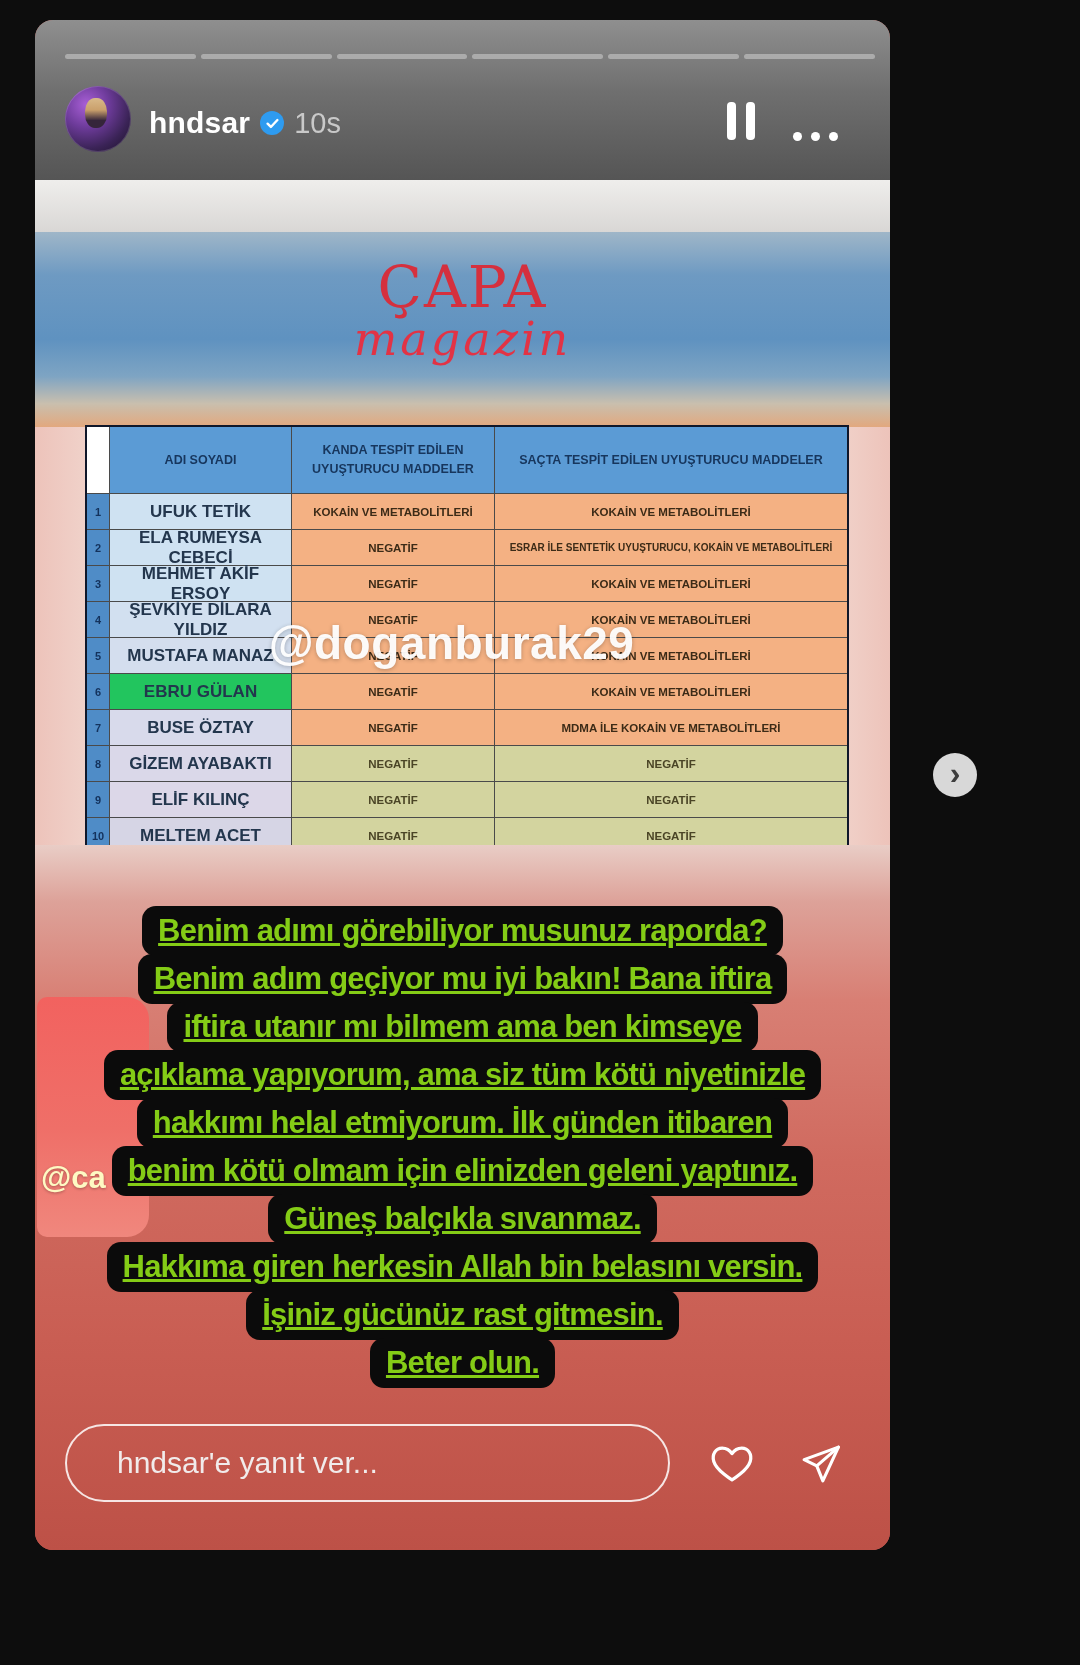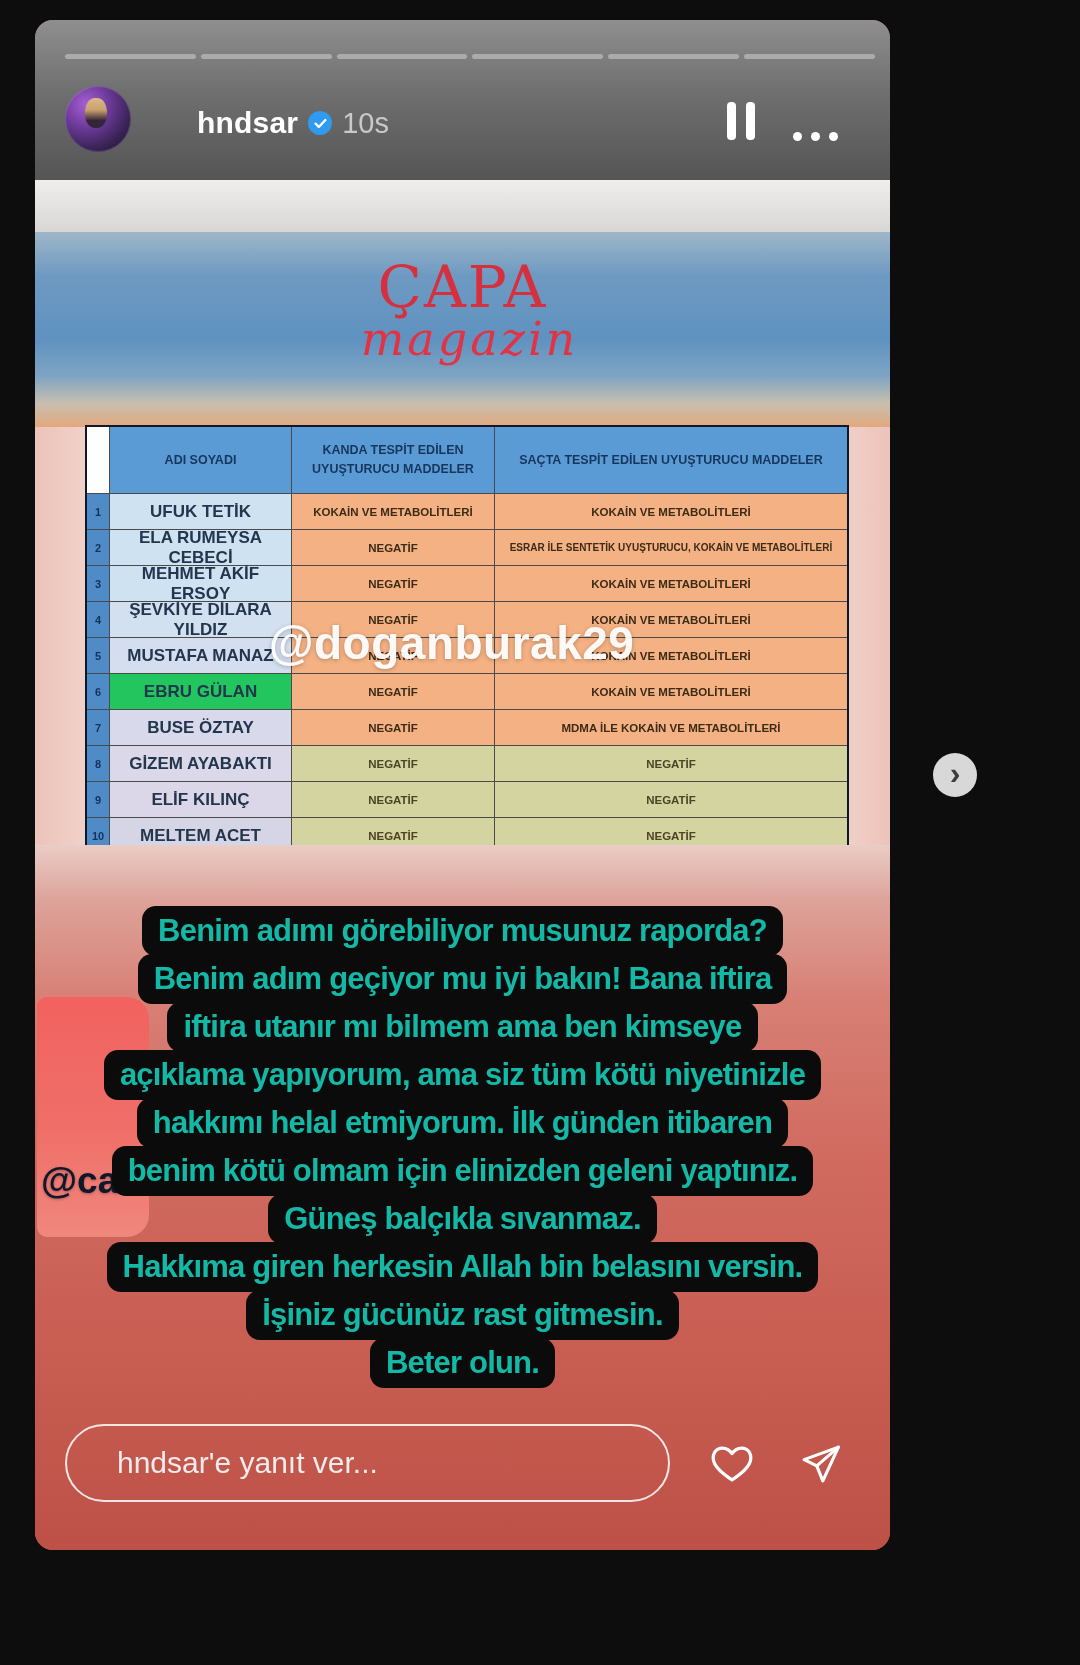--- a/index.html
+++ b/index.html
@@ -44,39 +44,39 @@
   
   .avatar{
     position:absolute;left:30px;top:66px;width:66px;height:66px;border-radius:50%;
     background:radial-gradient(circle at 32% 28%,#a85fd6 0%,#6d3b9a 35%,#3a2356 68%,#191024 100%);
     box-shadow:inset 0 0 0 1px rgba(255,255,255,0.15);
   }
   .avatar::after{
     content:"";position:absolute;left:20px;top:12px;width:22px;height:30px;border-radius:45%;
     background:linear-gradient(180deg,#d9b98a 0%,#caa06c 40%,#35253a 75%);
   }
-  .uname-row{position:absolute;left:114px;top:86px;display:flex;align-items:center;gap:10px;margin-left:48px;}
+  .uname-row{position:absolute;left:114px;top:86px;display:flex;align-items:center;gap:10px;}
   .username{color:#fff;font-size:30px;font-weight:600;letter-spacing:0.2px;}
   .verified{width:24px;height:24px;border-radius:50%;background:#2e9bf0;display:flex;align-items:center;justify-content:center;}
   .verified svg{width:13px;height:13px;}
   .timestamp{color:#c9c9c9;font-size:29px;font-weight:400;}
   .pause{position:absolute;left:692px;top:82px;display:flex;gap:10px;}
   .pause i{display:block;width:9px;height:38px;background:#fff;border-radius:4px;}
   .dots{position:absolute;left:758px;top:112px;display:flex;gap:9px;align-items:center;}
   .dots i{display:block;width:9px;height:9px;border-radius:50%;background:#fff;}
   
   .logo-capa{
     position:absolute;left:0;top:78px;width:100%;text-align:center;
     font-family:"DejaVu Serif","Liberation Serif",serif;
     font-size:58px;font-weight:500;letter-spacing:2px;color:#d5303e;line-height:1;
   }
   .logo-mag{
     position:absolute;left:0;top:136px;width:100%;text-align:center;
     font-family:"DejaVu Serif","Liberation Serif",serif;font-style:italic;
-    font-size:46px;color:#e23345;letter-spacing:3px;line-height:1;margin-left:7px;
+    font-size:46px;color:#e23345;letter-spacing:3px;line-height:1;
   }
   
   .rtable{
     position:absolute;left:50px;top:245px;width:760px;
     border:2px solid #0f172a;background:#fff;
     font-family:"Liberation Sans",sans-serif;
   }
   .trow{display:flex;border-top:1px solid #4a4a4a;}
   .trow:first-child{border-top:none;}
   .cell{box-sizing:border-box;display:flex;align-items:center;justify-content:center;text-align:center;border-left:1px solid #4a4a4a;padding:2px 4px;}
@@ -108,32 +108,32 @@
     text-shadow:0 1px 4px rgba(0,0,0,0.25);white-space:nowrap;z-index:3;
   }
   
   .pink-sticker{
     position:absolute;left:2px;top:977px;width:112px;height:240px;
     border-radius:10px 22px 22px 10px;
     background:linear-gradient(180deg,#f2625f 0%,#ef6f68 55%,#f0877d 100%);
     z-index:2;
   }
   .mention-partial{
-    position:absolute;left:6px;top:1140px;color:#0f172a;font-size:37px;font-weight:700;z-index:4;
+    position:absolute;left:6px;top:1140px;color:#fef9c3;font-size:31px;font-weight:700;z-index:4;
     text-shadow:0 1px 3px rgba(0,0,0,0.3);
   }
   
   .caption{
     position:absolute;left:0;top:888px;width:100%;z-index:5;
     display:flex;flex-direction:column;align-items:center;
   }
   .cap-line{
-    background:#0b0b0b;color:#14b8a6;
+    background:#0b0b0b;color:#84cc16;
     font-size:31px;font-weight:700;letter-spacing:-0.8px;line-height:34px;
-    padding:8px 16px;border-radius:14px;margin-top:-2px;white-space:nowrap;
+    padding:8px 16px;border-radius:14px;margin-top:-2px;white-space:nowrap;text-decoration:underline;
   }
   
   .reply-pill{
     position:absolute;left:30px;top:1404px;width:605px;height:78px;
     border:2px solid rgba(255,255,255,0.85);border-radius:40px;
     box-sizing:border-box;display:flex;align-items:center;z-index:4;
     background:transparent;
   }
   .reply-pill .ph{color:#f4f4f4;font-size:30px;padding-left:50px;opacity:0.95;}
   .icon-btn{position:absolute;z-index:4;display:flex;align-items:center;justify-content:center;background:transparent;border:none;padding:0;}

